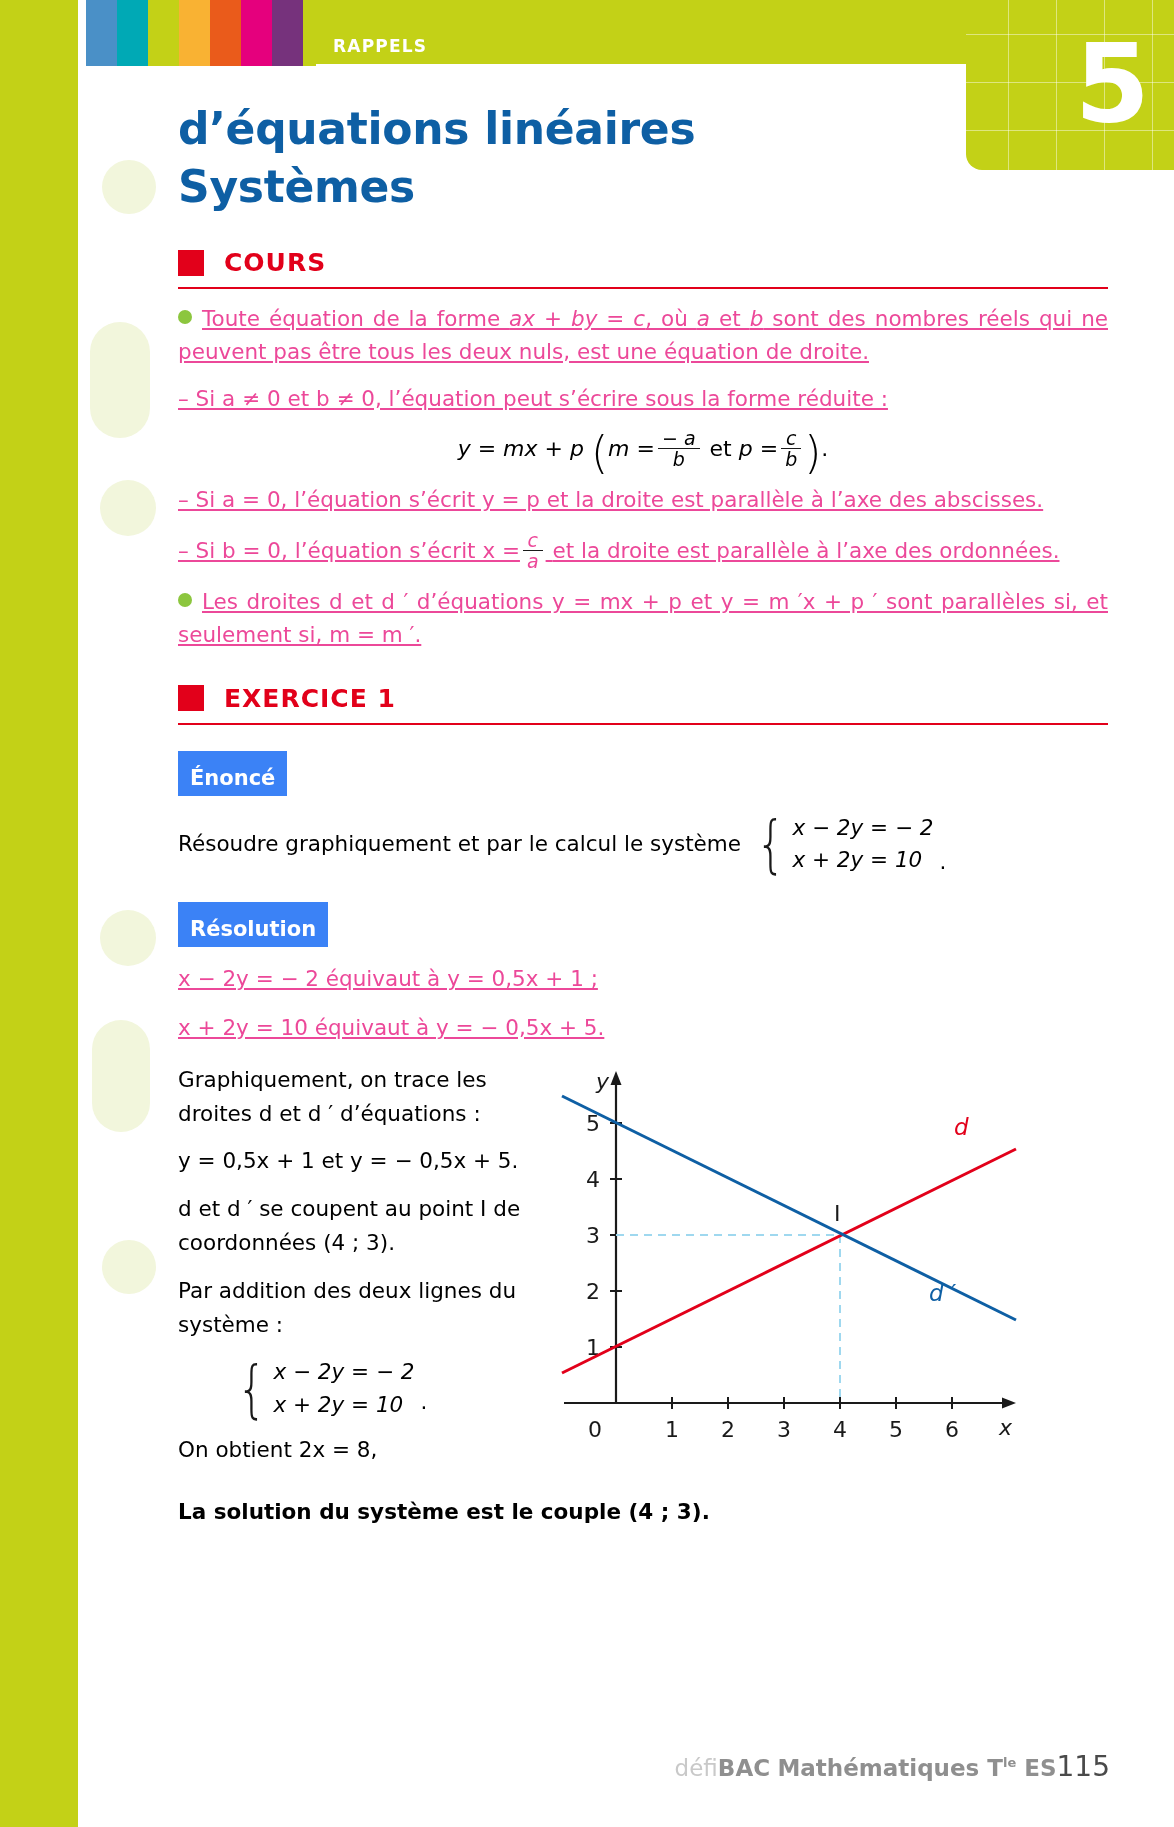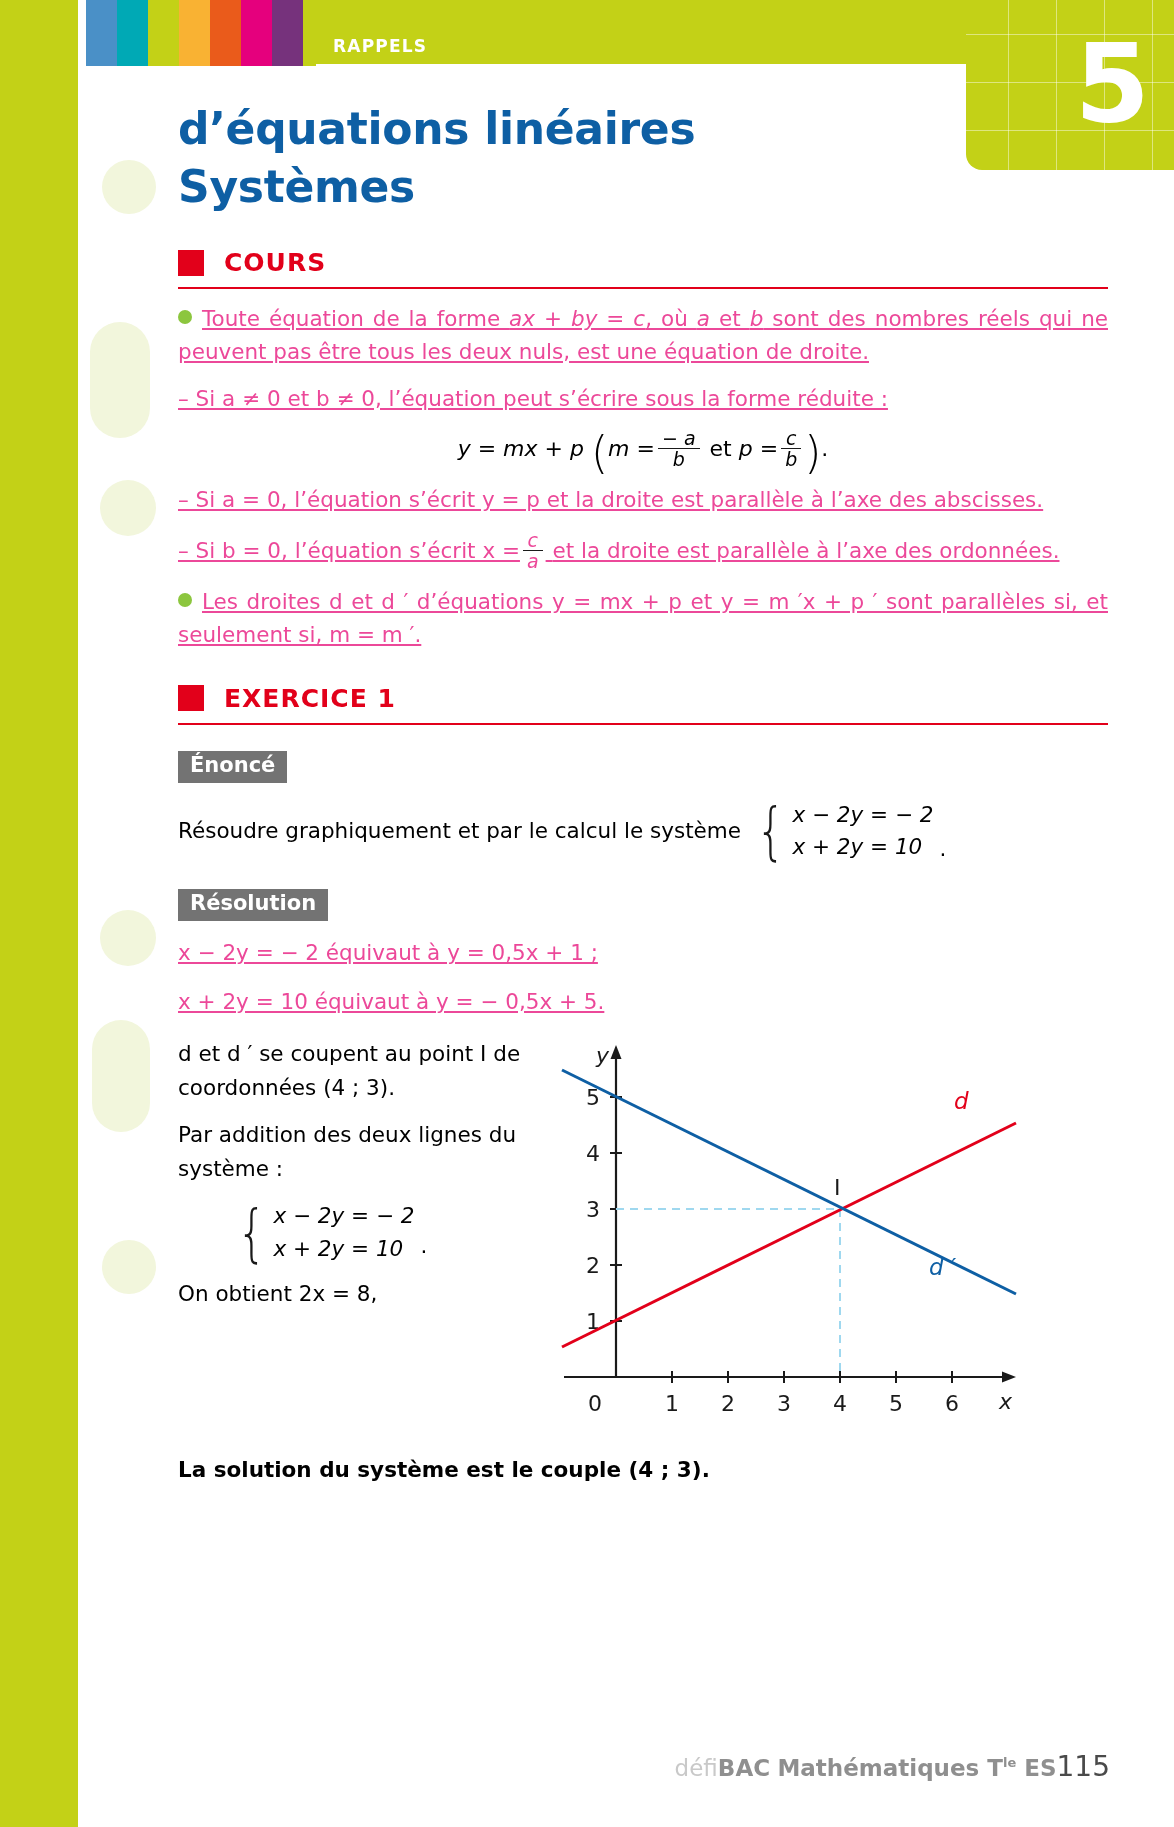--- a/index.html
+++ b/index.html
@@ -197,25 +197,25 @@
   .bigparen {
     font-size: 44px;
     font-weight: 300;
     vertical-align: -12px;
     line-height: 0;
   }
 
   
   .label-box {
     display: inline-block;
-    background: #737373;
+    background: #3b82f6;
     color: #ffffff;
     font-size: 21px;
     font-weight: bold;
-    padding: 2px 12px 6px 12px;
+    padding: 15px 12px 6px 12px;
     margin-top: 26px;
   }
 
   .enonce-line {
     display: flex;
     align-items: center;
     margin-top: 16px;
     font-size: 21.5px;
   }
   .brace-sys {
@@ -379,20 +379,22 @@
       </span>
     </div>
 
     <div class="label-box">Résolution</div>
 
     <div class="para nojust" style="margin-top:16px;">x − 2y = − 2 équivaut à y = 0,5x + 1 ;</div>
     <div class="para nojust" style="margin-top:16px;">x + 2y = 10 équivaut à y = − 0,5x + 5.</div>
 
     <div class="two-col">
       <div class="col-left">
+        <p>Graphiquement, on trace les droites d et d ′ d’équations :</p>
+        <p>y = 0,5x + 1 et y = − 0,5x + 5.</p>
         <p>d et d ′ se coupent au point I de coordonnées (4 ; 3).</p>
         <p>Par addition des deux lignes du système :</p>
 
         <div class="sys-block">
           <span class="brace-glyph">{</span>
           <span class="sys-lines">
             <i>x − 2y = − 2</i><br>
             <i>x + 2y = 10</i>
           </span>
           <span style="align-self:flex-end; margin-left:6px; margin-bottom:2px;">.</span>

